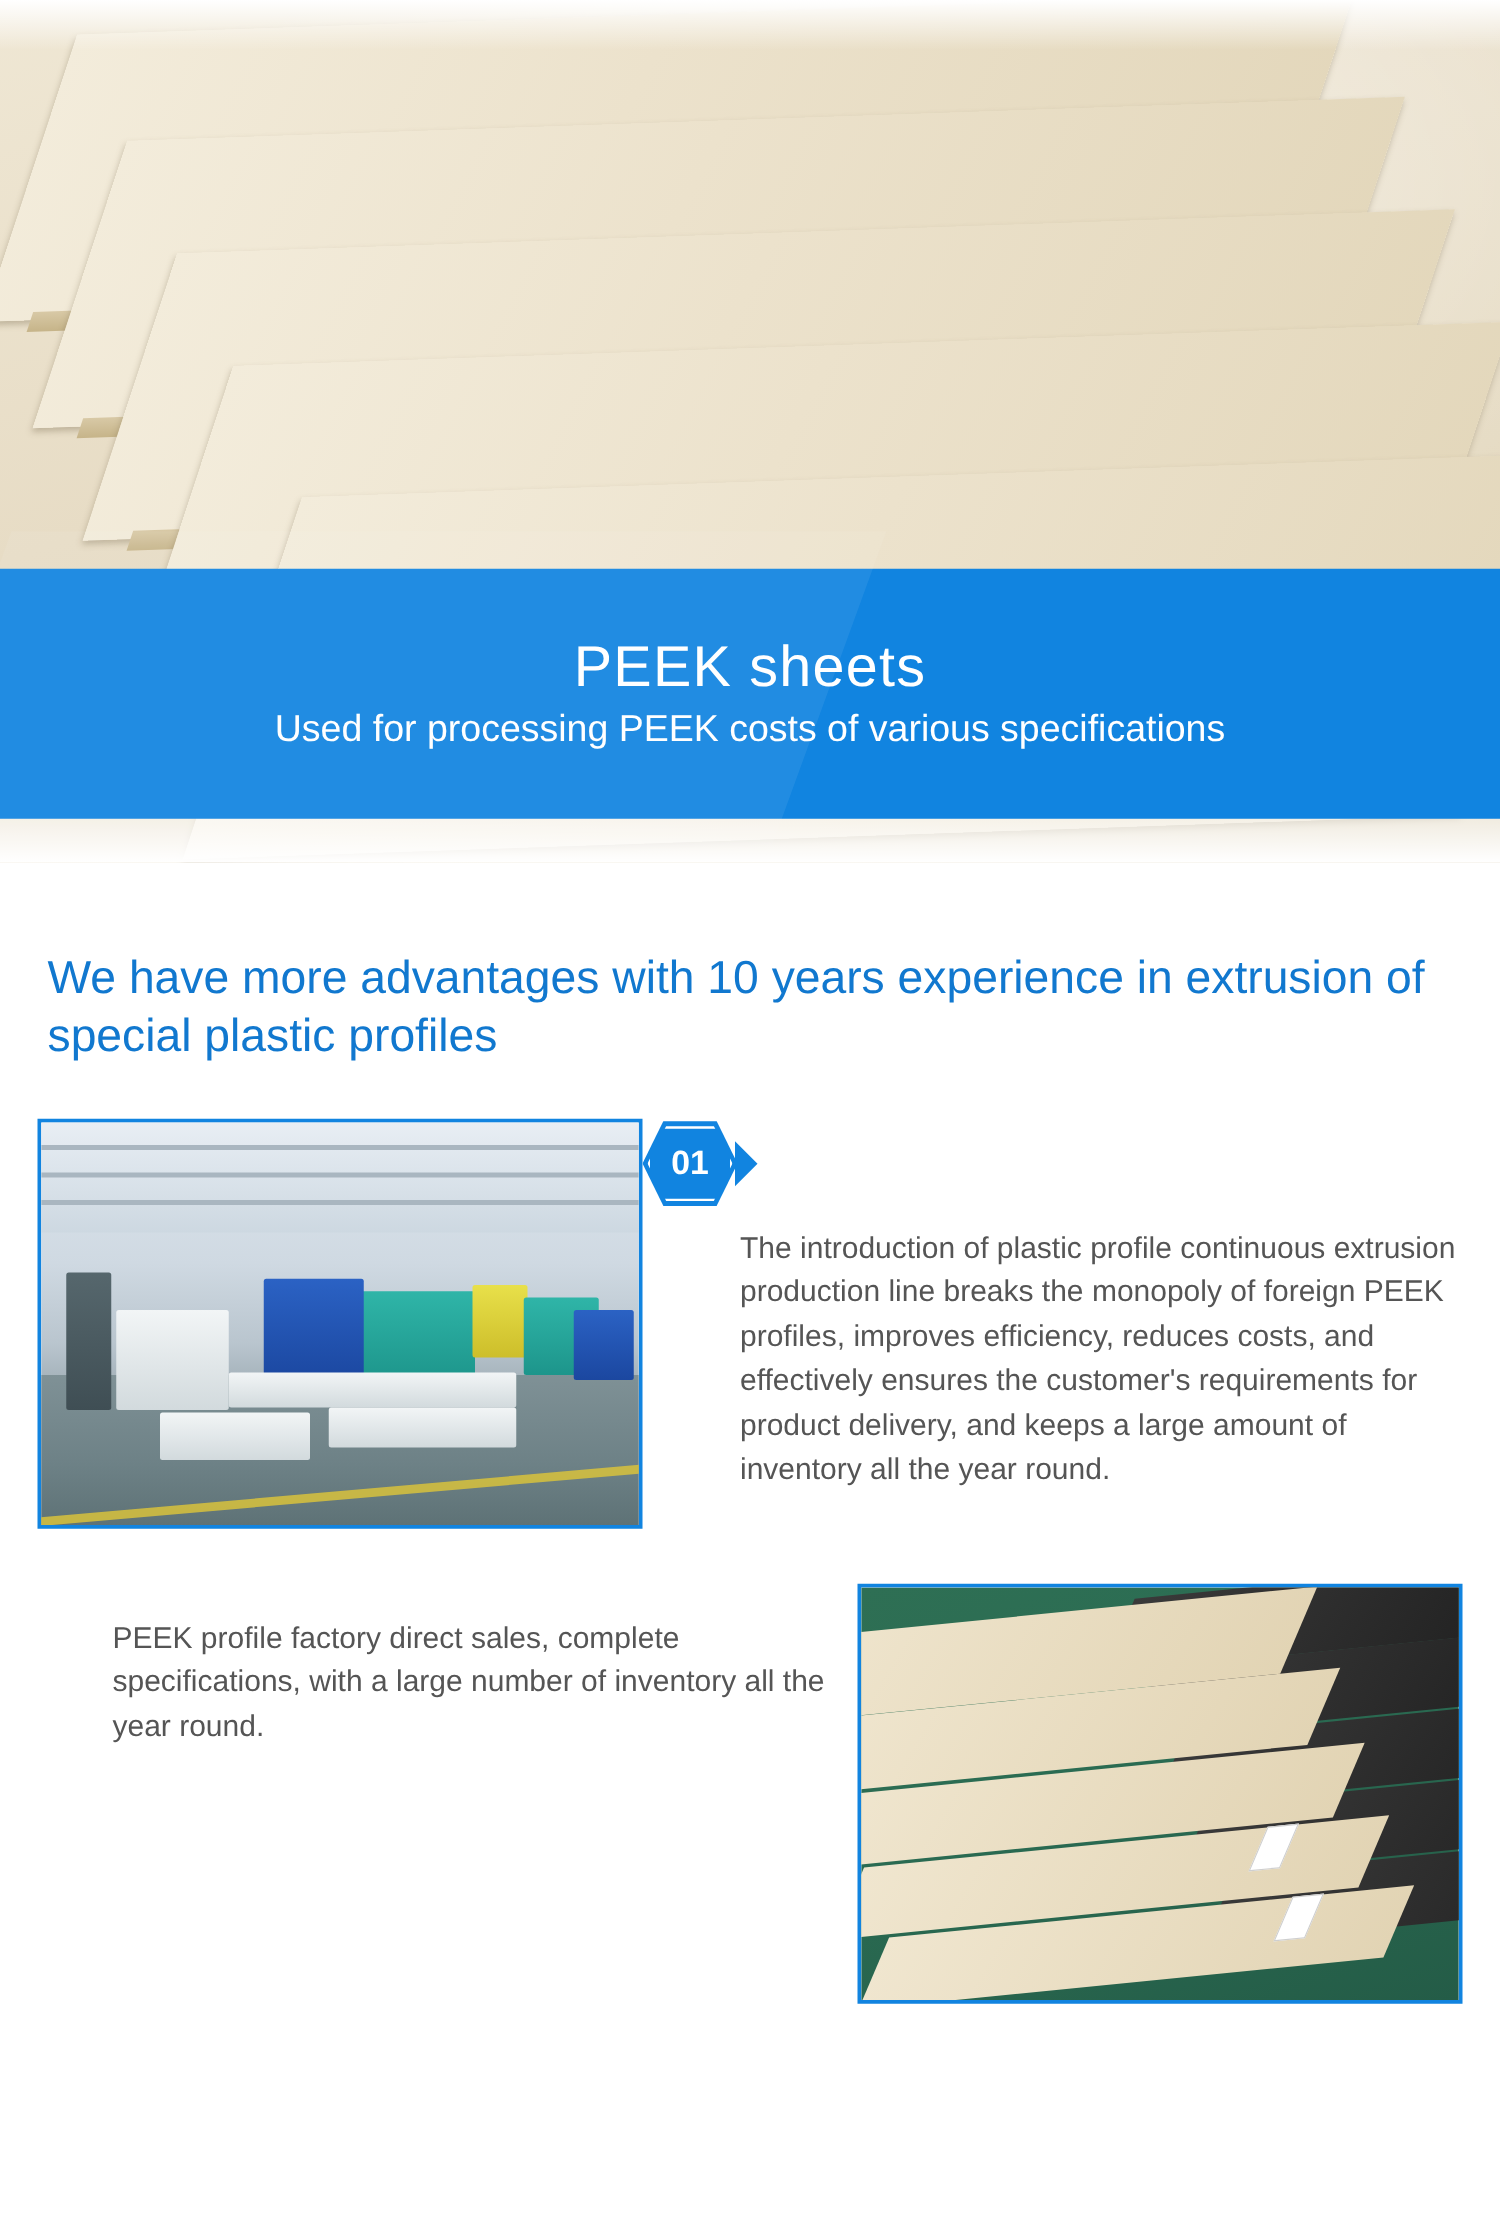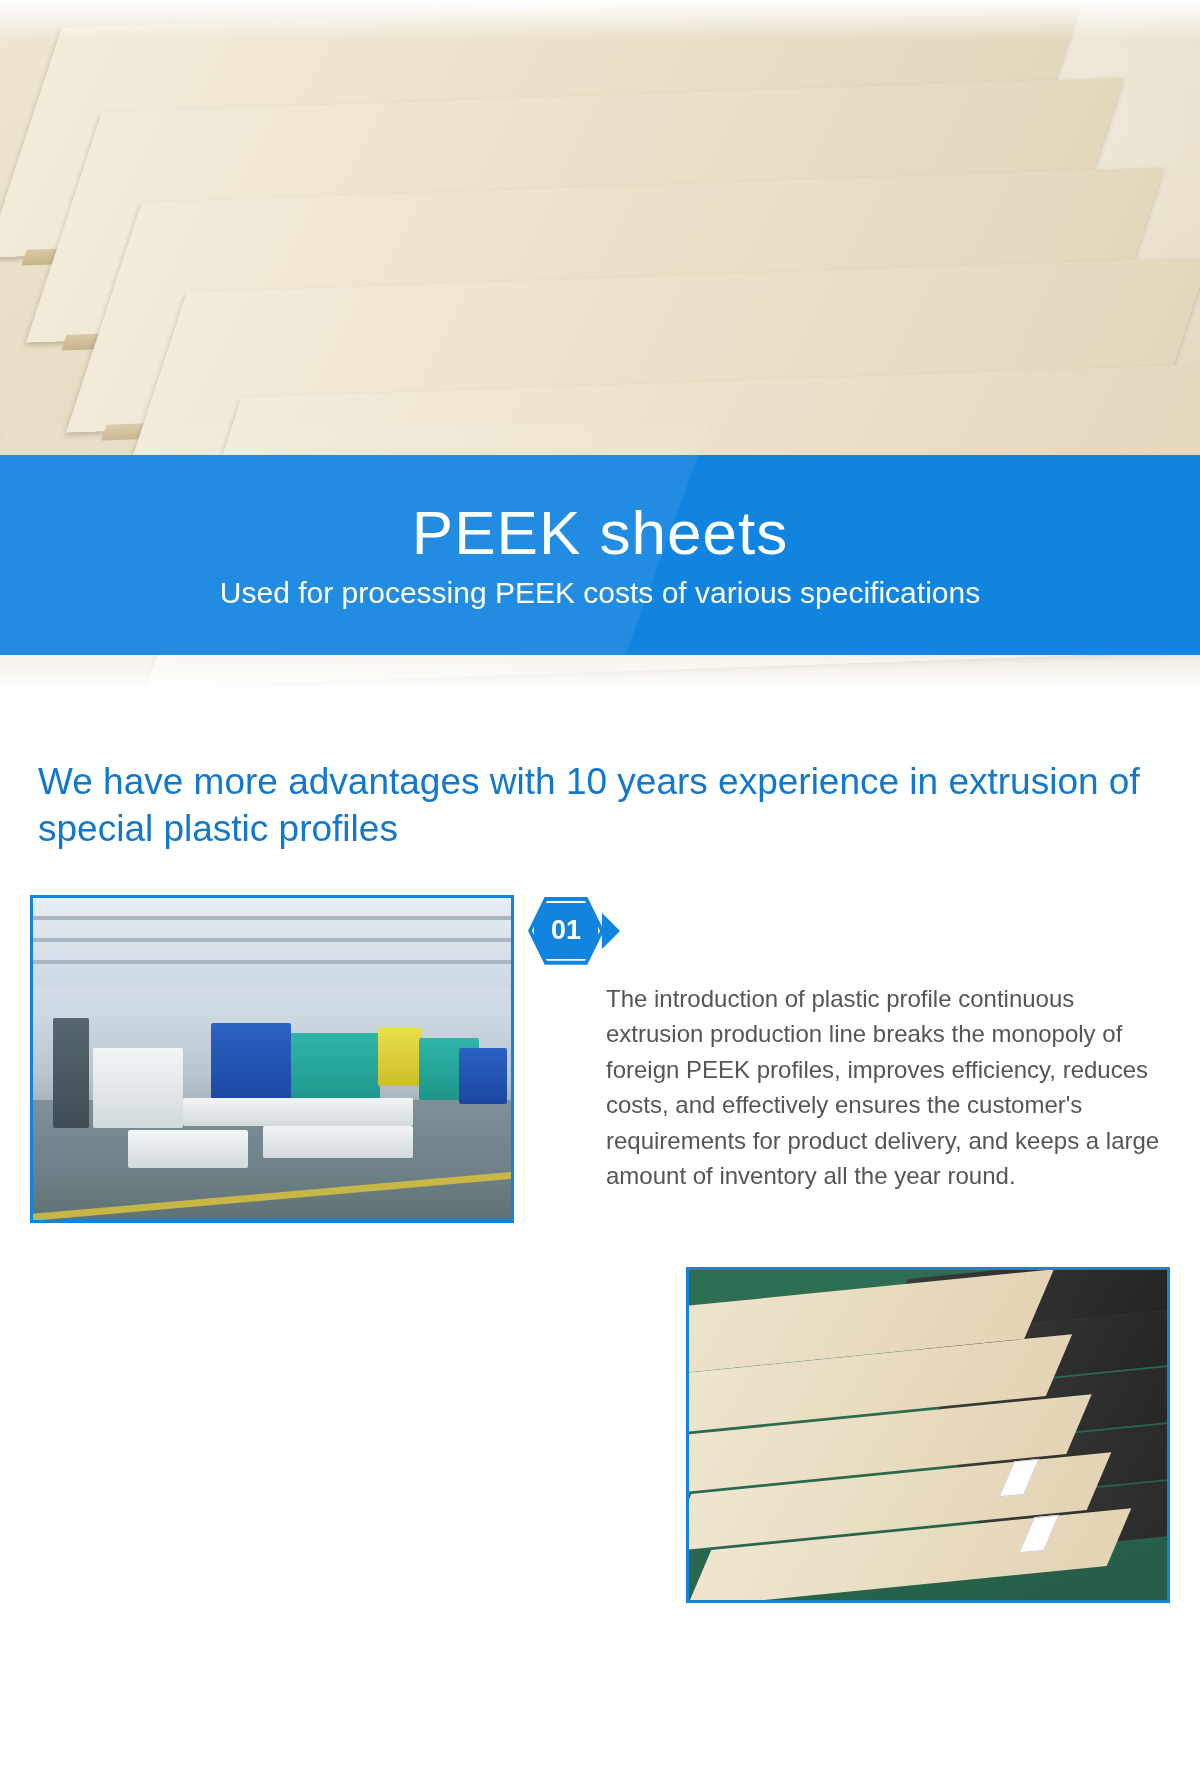--- a/index.html
+++ b/index.html
@@ -80,21 +80,21 @@
     position: absolute;
     left: -40px; top: -30px;
     width: 700px; height: 270px;
     background: rgba(255,255,255,0.07);
     transform: skewX(-20deg);
     pointer-events: none;
   }
   .hero-title {
     position: relative;
     color: #ffffff;
-    font-size: 62px;
+    font-size: 46px;
     font-weight: 400;
     letter-spacing: 1px;
     line-height: 1.05;
     margin: 0 0 10px 0;
     text-align: center;
   }
   .hero-sub {
     position: relative;
     color: #ffffff;
     font-size: 30px;
@@ -153,21 +153,20 @@
     border-radius: 2px;
   }
   .m-teal   { background: linear-gradient(180deg, #2fb5a8 0%, #1d958b 100%); }
   .m-blue   { background: linear-gradient(180deg, #2b62c4 0%, #1b47a0 100%); }
   .m-white  { background: linear-gradient(180deg, #f2f5f6 0%, #d2dadd 100%); }
   .m-yellow { background: linear-gradient(180deg, #e8e04a 0%, #cdbe2a 100%); }
   .m-dark   { background: linear-gradient(180deg, #56676d 0%, #3f4e54 100%); }
 
   .feature-text {
     flex: 1;
-    padding-left: 14px;
     position: relative;
   }
   .feature-head {
     display: flex;
     align-items: flex-start;
   }
   .hex {
     position: relative;
     flex: none;
     width: 76px;
@@ -315,20 +314,21 @@
         </div>
         <div class="hex-tail"></div>
       </div>
     </div>
     <p class="feature-body">The introduction of plastic profile continuous extrusion production line breaks the monopoly of foreign PEEK profiles, improves efficiency, reduces costs, and effectively ensures the customer's requirements for product delivery, and keeps a large amount of inventory all the year round.</p>
   </div>
 </section>
 
 <section class="block2">
   <div class="left-col">
+    <p class="feature-body2">PEEK profile factory direct sales, complete specifications, with a large number of inventory all the year round.</p>
   </div>
 
   <div class="photo-frame">
     <div class="photo-sheets">
       <div class="ps-sheet ps-black" style="left:215px; top:-10px;  width:360px; height:60px;"></div>
       <div class="ps-sheet ps-black" style="left:235px; top:45px;   width:360px; height:58px;"></div>
       <div class="ps-sheet ps-black" style="left:255px; top:100px;  width:360px; height:58px;"></div>
       <div class="ps-sheet ps-black" style="left:275px; top:155px;  width:360px; height:58px;"></div>
       <div class="ps-sheet ps-black" style="left:295px; top:210px;  width:360px; height:58px;"></div>
 

